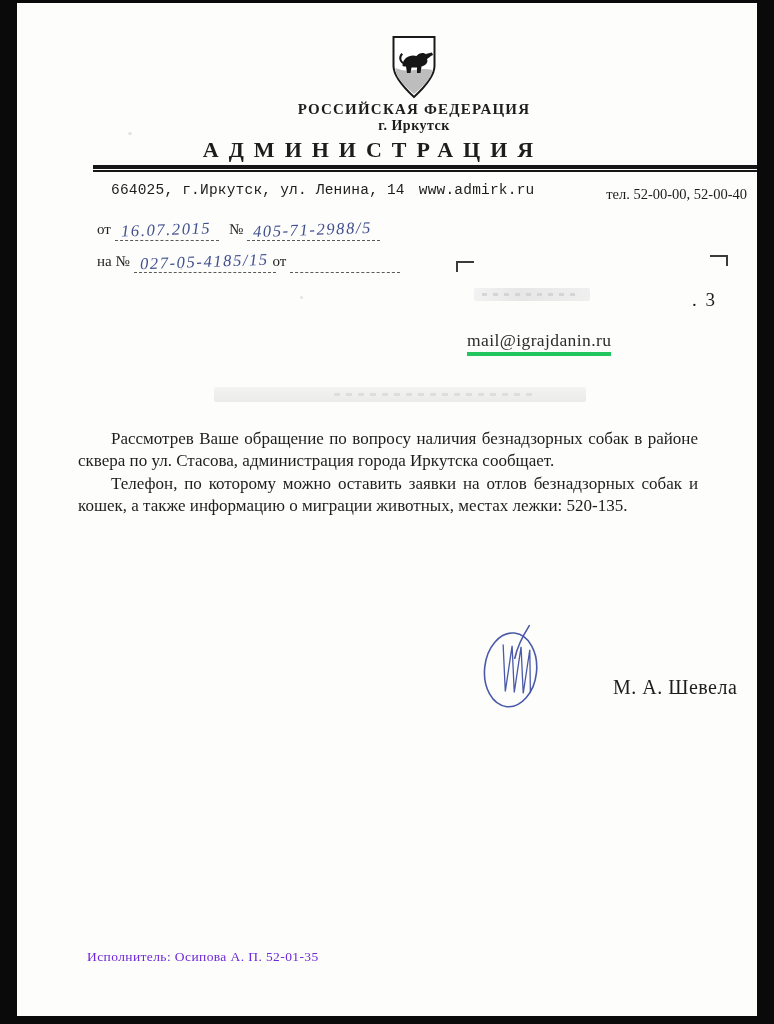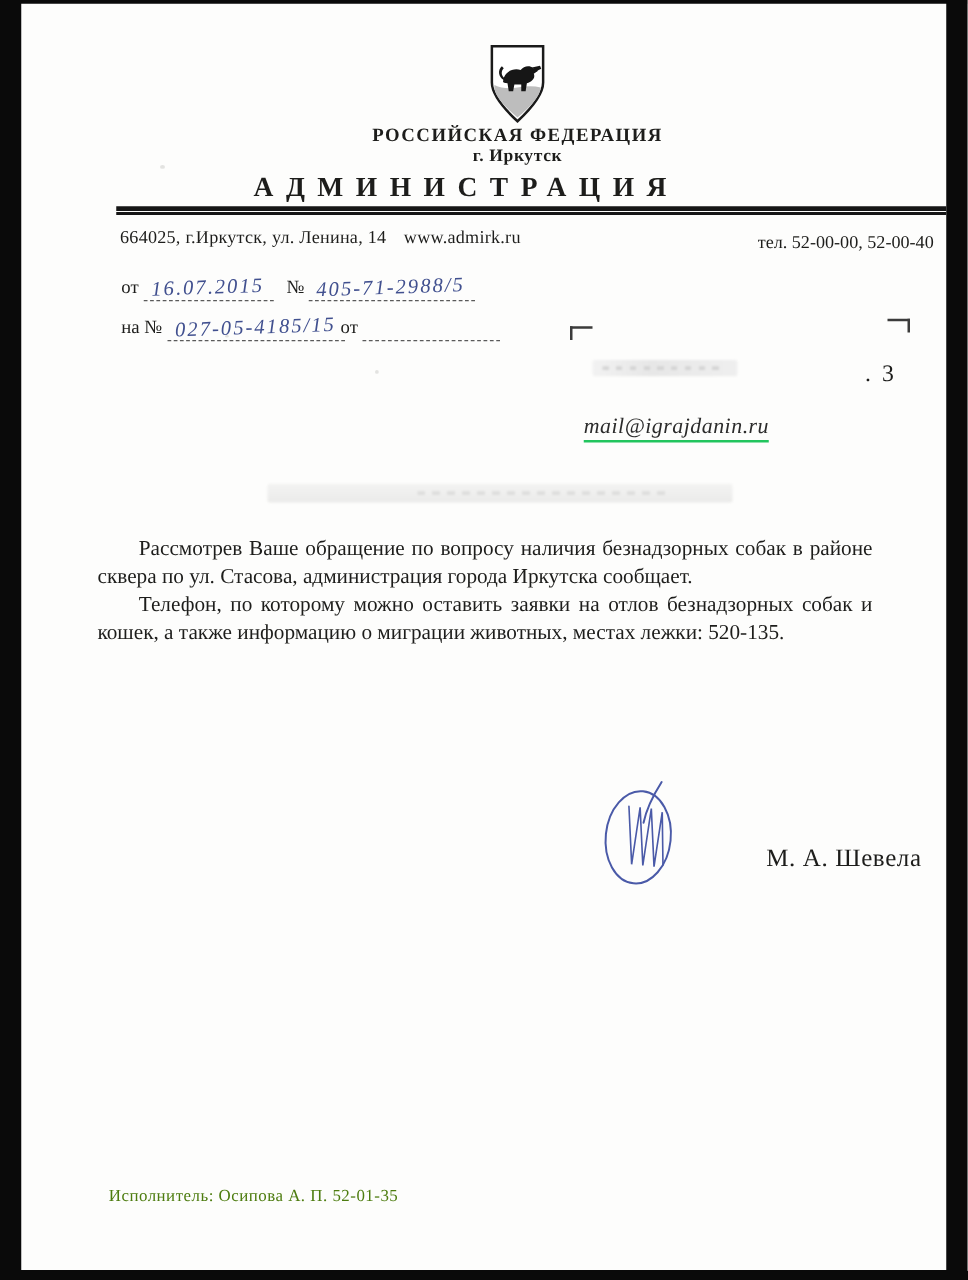--- a/index.html
+++ b/index.html
@@ -20,21 +20,21 @@
   
   #emblem{left:389px;top:34px;width:50px;height:68px;}
   #country-line{left:0;top:101px;width:774px;text-align:center;transform:translateX(27px);
     font-weight:bold;font-size:15px;letter-spacing:1.2px;}
   #city-line{left:0;top:118px;width:774px;text-align:center;transform:translateX(27px);
     font-weight:bold;font-size:14px;letter-spacing:.5px;}
   #admin-title{left:0;top:137px;width:774px;text-align:center;transform:translateX(-14px);
     font-weight:bold;font-size:22px;letter-spacing:10px;}
   #double-rule{left:93px;top:165px;width:664px;height:7px;
     background:linear-gradient(#161616 0 3.5px,transparent 3.5px 5px,#161616 5px 6.8px);}
-  #address-line{left:96px;top:182px;font-size:14.5px;letter-spacing:.2px;}
+  #address-line{left:111px;top:182px;font-size:14.5px;letter-spacing:.2px;font-family:Liberation Mono, monospace;}
   #address-line .gap{display:inline-block;width:14px;}
   #phone-line{top:186px;right:27px;font-size:14.5px;text-align:right;}
 
   
   .ref-row{left:97px;font-size:15px;white-space:nowrap;}
   #ref-row-1{top:219px;}
   #ref-row-2{top:251px;}
   .ref-label{display:inline-block;margin-right:4px;}
   .ref-underline{display:inline-block;border-bottom:1.5px dashed #5a5a5a;
     padding:0 8px 1px 6px;margin-right:10px;min-width:40px;}
@@ -46,38 +46,38 @@
   .corner{position:absolute;border:0 solid #1a1a1a;opacity:.85;}
   #corner-left{left:456px;top:261px;width:16px;height:9px;border-top-width:2px;border-left-width:2px;}
   #corner-right{left:710px;top:255px;width:16px;height:9px;border-top-width:2px;border-right-width:2px;}
   .redaction{position:absolute;border-radius:2px;filter:blur(.7px);}
   #redaction-addressee{left:474px;top:288px;width:116px;height:13px;
     background:linear-gradient(90deg,#f2f2f2,#e7e7e7 40%,#efefef);}
   #redaction-addressee::after{content:"";position:absolute;left:8px;top:5px;right:10px;height:3px;
     background:repeating-linear-gradient(90deg,#cfcfcf 0 5px,transparent 5px 11px);opacity:.8;}
   #addressee-note{left:692px;top:289px;font-size:19px;letter-spacing:2px;}
   #email-line{left:467px;top:330px;font-size:17.5px;letter-spacing:.4px;
-    border-bottom:2px solid #22c55e;padding-bottom:1px;color:#2b2b2b;font-style:italic;}
+    border-bottom:4px solid #22c55e;padding-bottom:1px;color:#2b2b2b;}
   #redaction-subject{left:214px;top:387px;width:372px;height:15px;
     background:linear-gradient(#f3f3f2,#ebebea);}
   #redaction-subject::after{content:"";position:absolute;left:120px;top:6px;width:200px;height:3px;
     background:repeating-linear-gradient(90deg,#d6d6d5 0 6px,transparent 6px 12px);opacity:.7;}
 
   
   #body-text{left:78px;top:428px;width:620px;font-size:17px;line-height:22.4px;
     text-align:justify;}
   #body-text p{margin:0;text-indent:33px;}
 
   
   #sig-block{left:95px;top:607px;font-size:17px;line-height:21.6px;}
   #sig-scribble{left:481px;top:620px;width:62px;height:92px;}
   #sig-name{left:613px;top:676px;font-size:20px;letter-spacing:.5px;}
 
   
-  #executor-line{left:87px;top:949px;font-size:13.5px;letter-spacing:.4px;color:#4d7c0f;}
+  #executor-line{left:87px;top:949px;font-size:13.5px;letter-spacing:.4px;color:#6d28d9;}
 
   .speckle{position:absolute;border-radius:50%;background:#e3e3e1;}
 </style>
 </head>
 <body>
 
 <div id="scan">
 
   <div class="frame" id="frame-top"></div>
   <div class="frame" id="frame-left"></div>

